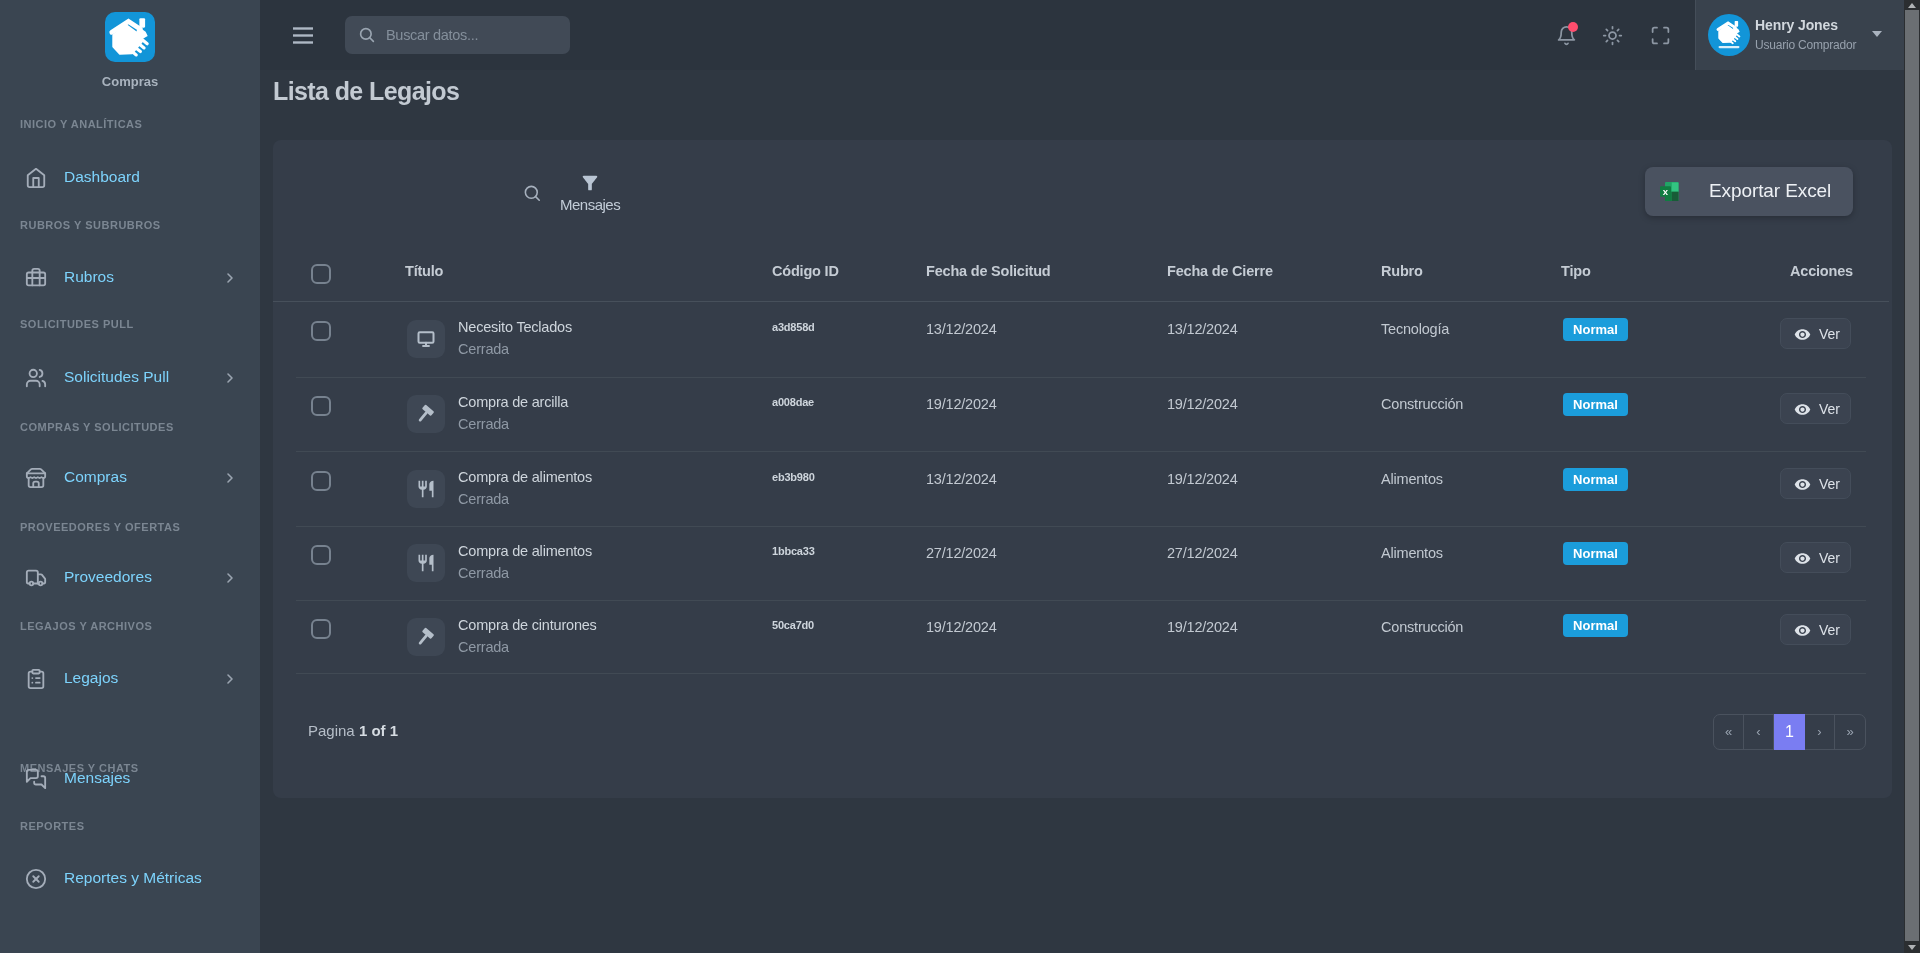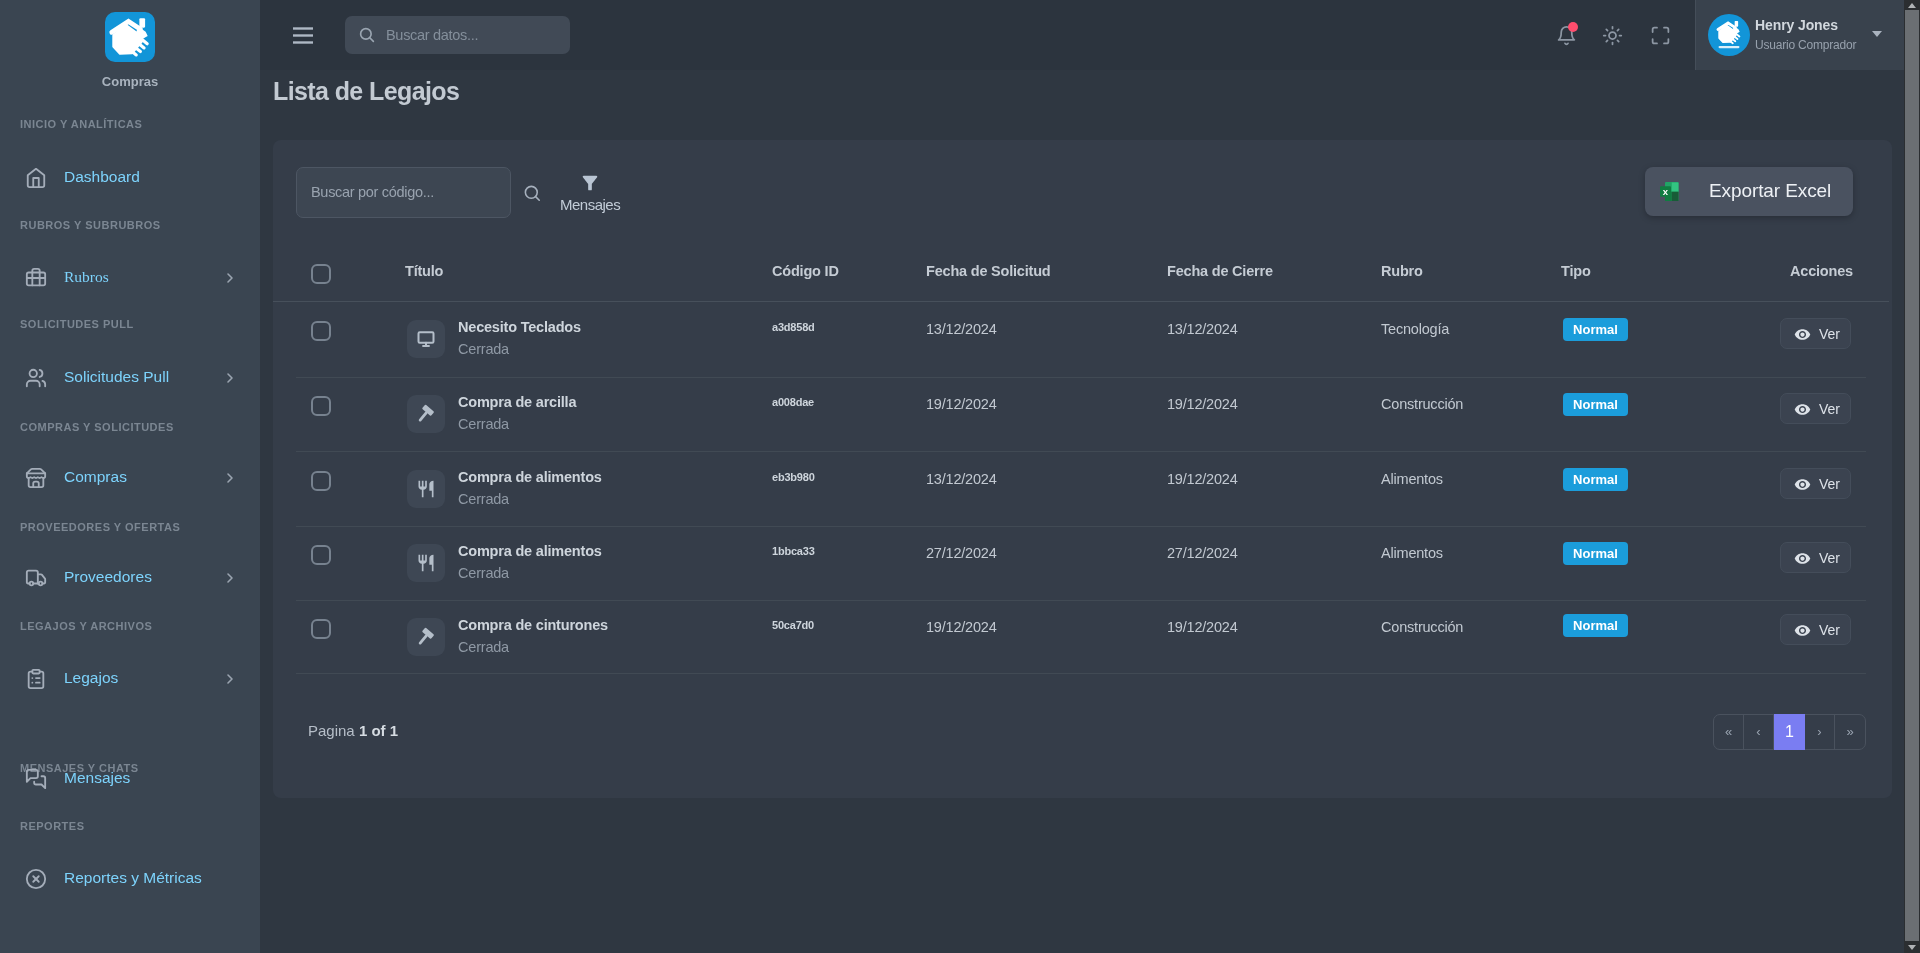--- a/index.html
+++ b/index.html
@@ -56,21 +56,21 @@
 
   
   .cb { position:absolute; width:20px; height:20px; border:2px solid #77828f; border-radius:6px; }
   .th { position:absolute; top:123px; font-size:14.5px; letter-spacing:-0.2px; font-weight:bold; color:#c5ccd4; white-space:nowrap; }
   #thline { position:absolute; left:0px; top:161px; width:1616px; height:0;
     border-top:1.5px solid #47505b; }
   .rowsep { position:absolute; left:23px; width:1570px; height:0; border-top:1px solid #414a54; }
   .ribox { position:absolute; left:134px; width:38px; height:38px; background:#3e4754; border-radius:9px;
     color:#b4bec9; }
   .ribox svg { margin:9px auto 0; }
-  .rtitle { position:absolute; left:185px; font-size:14.5px; letter-spacing:-0.2px; font-weight:bold; color:#ced5dc; white-space:nowrap; }
+  .rtitle { position:absolute; left:185px; font-size:14.5px; letter-spacing:-0.2px; font-weight:normal; color:#ced5dc; white-space:nowrap; }
   .rsub { position:absolute; left:185px; font-size:14.5px; letter-spacing:-0.2px; color:#8f99a5; }
   .rtext { position:absolute; font-size:14.5px; letter-spacing:-0.2px; color:#c2c9d1; white-space:nowrap; }
   .rcode { position:absolute; font-size:11px; letter-spacing:-0.2px; font-weight:bold; color:#ced5dc; }
   .badge { position:absolute; left:1290px; width:65px; height:23px; background:#1b9ddb; border-radius:4px;
     color:#fff; font-size:13px; font-weight:bold; text-align:center; line-height:23px; }
   .verbtn { position:absolute; left:1507px; width:71px; height:31px; background:#3b4350;
     border:1px solid #444d5a; border-radius:7px; color:#dde2e8; }
   .verbtn .ve { position:absolute; left:13px; top:7px; width:17px; height:17px; }
   .verbtn .vl { position:absolute; left:38px; top:7px; font-size:14px; }
 
@@ -158,23 +158,20 @@
       <rect x="12" y="36.5" width="24" height="2.6" rx="1.3" fill="#fff" opacity=".85"></rect>
     </svg>
     </div>
   <div id="uname">Henry Jones</div>
   <div id="urole">Usuario Comprador</div>
   <div id="ucaret"></div>
 </div>
 
 <div id="h1">Lista de Legajos</div>
 <div id="card">
-  <div id="csearch">
-      <div class="ph">Buscar por código...</div>
-    </div>
   <div id="cmag">
       <svg viewBox="0 0 24 24" width="19" height="19" fill="none" stroke="currentColor" stroke-width="2" stroke-linecap="round">
         <circle cx="10.5" cy="10.5" r="7.5"></circle>
         <path d="m20.5 20.5-4.6-4.6"></path>
       </svg>
     </div>
   <div id="filt">
     <div class="fic">
         <svg viewBox="0 0 24 24" width="22" height="22" fill="currentColor">
           <path d="M4.25 5.61C6.27 8.2 10 13 10 13v6c0 .55.45 1 1 1h2c.55 0 1-.45 1-1v-6s3.72-4.79 5.74-7.39C20.25 4.95 19.78 4 18.95 4H5.04c-.83 0-1.3.95-.79 1.61z"></path>
@@ -366,21 +363,21 @@
     <div class="sic">
         <svg viewBox="0 0 24 24" width="22" height="22" fill="none" stroke="currentColor" stroke-width="2" stroke-linecap="round" stroke-linejoin="round">
           <path d="m3 9 9-7 9 7v11a2 2 0 0 1-2 2H5a2 2 0 0 1-2-2z"></path>
           <path d="M9 22V12h6v10"></path>
         </svg>
       </div>
     <div class="slab">Dashboard</div>
   </div>
 
   <div class="shead" style="top:219px;">RUBROS Y SUBRUBROS</div>
-  <div class="sitem" style="top:266px;font-family:Liberation Serif, serif;">
+  <div class="sitem" style="top:266px;">
     <div class="sic">
         <svg viewBox="0 0 24 24" width="22" height="22" fill="none" stroke="currentColor" stroke-width="2" stroke-linecap="round" stroke-linejoin="round">
           <path d="M16 20V4a2 2 0 0 0-2-2h-4a2 2 0 0 0-2 2v16"></path>
           <rect width="20" height="14" x="2" y="6" rx="2"></rect>
           <path d="M2 12h20"></path>
         </svg>
       </div>
     <div class="slab">Rubros</div>
     <div class="schev">
         <svg viewBox="0 0 24 24" width="16" height="16" fill="none" stroke="currentColor" stroke-width="2.4" stroke-linecap="round" stroke-linejoin="round">

